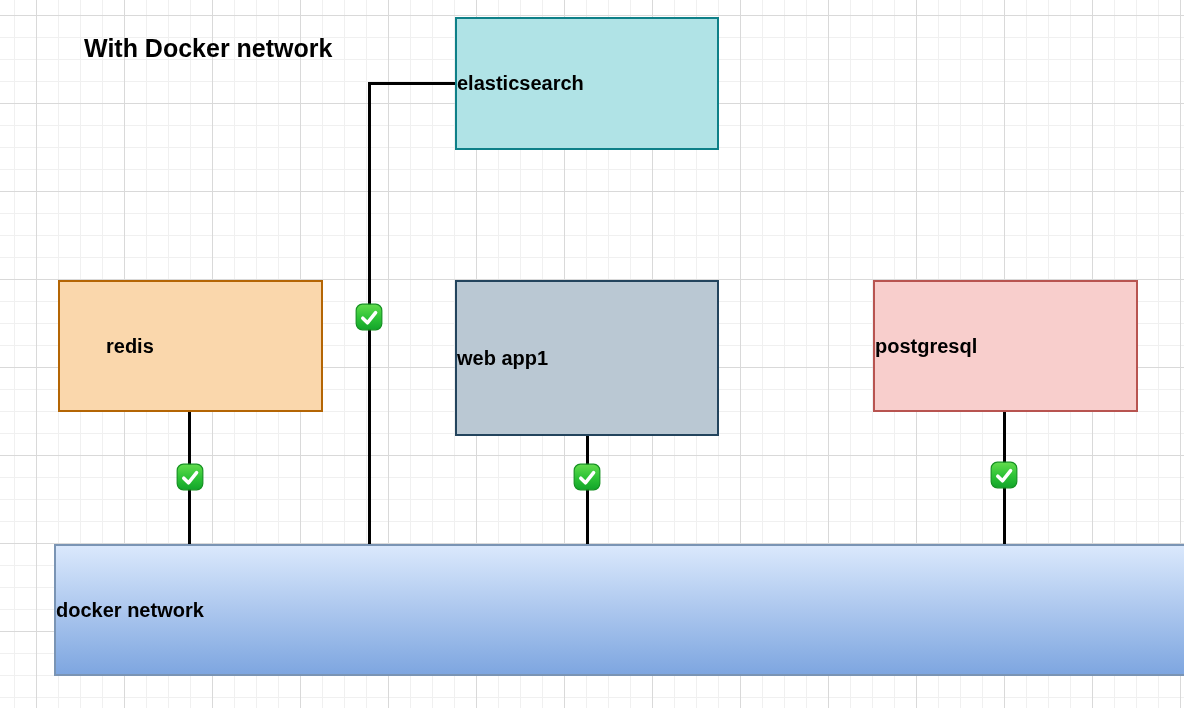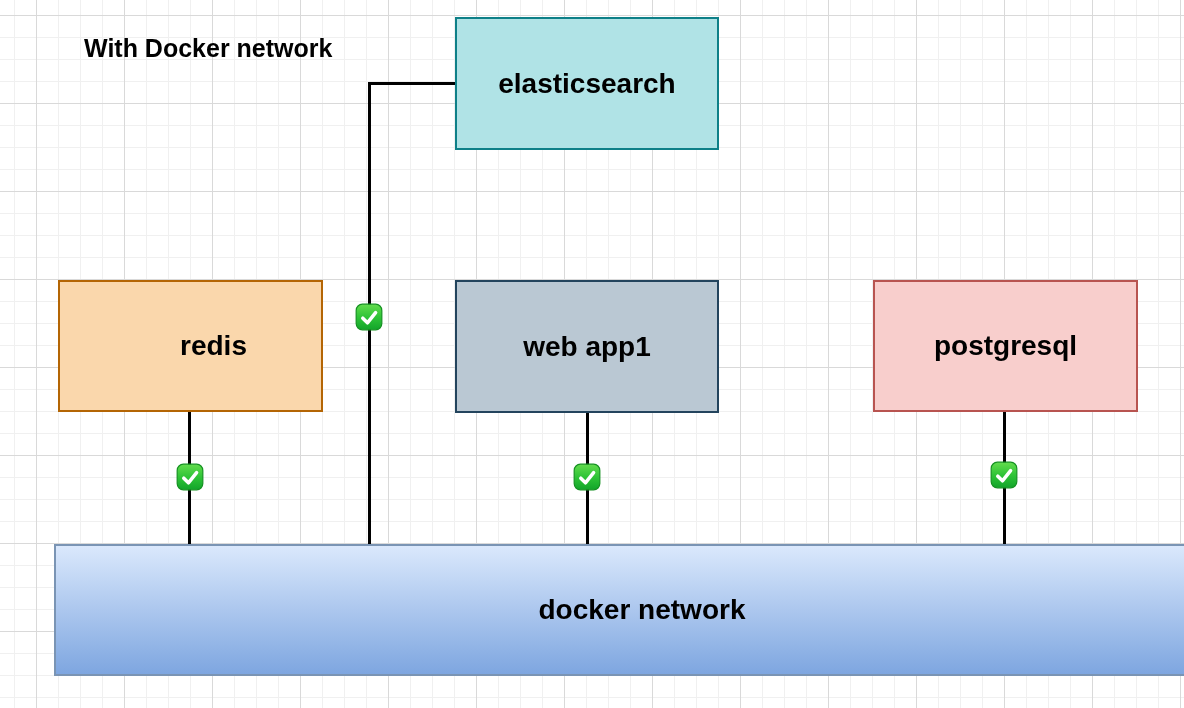--- a/index.html
+++ b/index.html
@@ -30,39 +30,39 @@
     left: 84px;
     top: 34px;
     font-size: 25px;
     color: #000000;
     white-space: nowrap;
   }
   .node {
     position: absolute;
     display: flex;
     align-items: center;
-    justify-content: center;
-    font-size: 28px;
+    justify-content: flex-start;
+    font-size: 20px;
     color: #000000;
     box-sizing: border-box;
     text-align: center;
   }
   .node-elasticsearch {
     left: 455px; top: 17px; width: 264px; height: 133px;
     background: #b0e3e6;
     border: 2px solid #0e8088;
   }
   .node-redis {
     left: 58px; top: 280px; width: 265px; height: 132px;
     background: #fad7ac;
     border: 2px solid #b46504;
     padding-left: 46px;
   }
   .node-webapp1 {
-    left: 455px; top: 280px; width: 264px; height: 133px;
+    left: 455px; top: 280px; width: 264px; height: 156px;
     background: #bac8d3;
     border: 2px solid #23445d;
   }
   .node-postgresql {
     left: 873px; top: 280px; width: 265px; height: 132px;
     background: #f8cecc;
     border: 2px solid #b85450;
   }
   .node-docker-network {
     left: 54px; top: 544px; width: 1176px; height: 132px;

